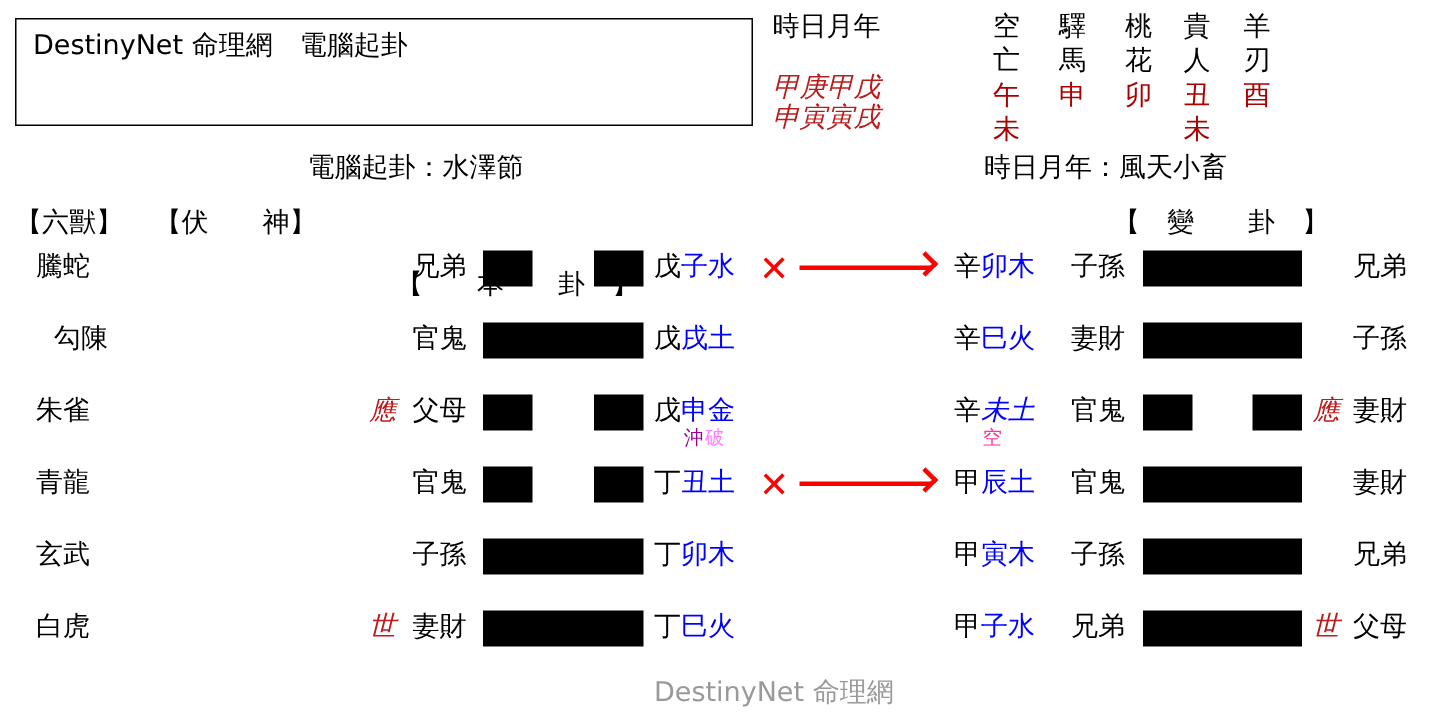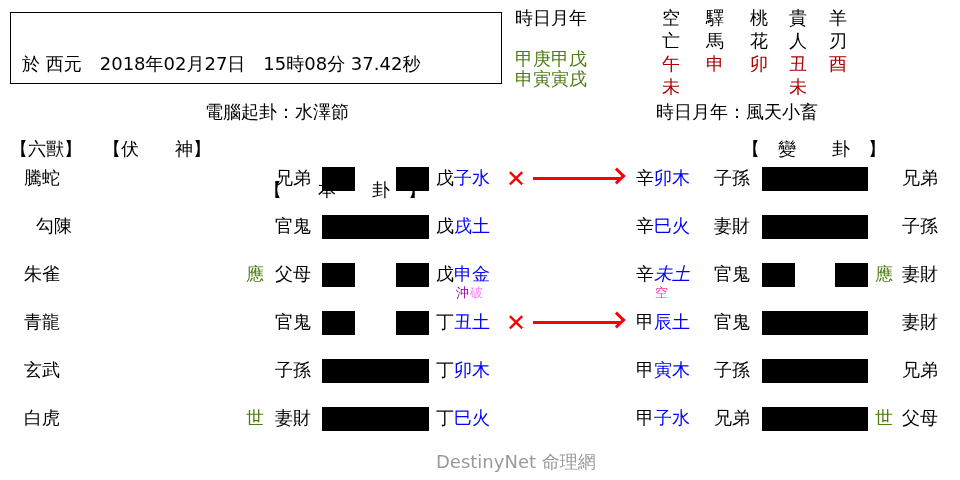--- a/index.html
+++ b/index.html
@@ -9,39 +9,39 @@
     font-family: "DejaVu Sans", "Liberation Sans", sans-serif;
     font-size: 18px;
   }
   .abs { position: absolute; white-space: nowrap; line-height: 1; }
   .info-box {
     position: absolute; left: 10px; top: 12px; width: 492px; height: 72px;
     border: 1px solid #000; box-sizing: border-box;
   }
   .info-box .l1 { position: absolute; left: 11px; top: 9px; }
   .info-box .l2 { position: absolute; left: 11px; top: 42px; }
-  .red { color: #4d7c0f; }
+  .red { color: #b91c1c; font-style: italic; }
   .dred { color: #aa0000; }
   .blue { color: #0000ff; }
   .bar { position: absolute; background: #000; height: 24px; }
   .sub { font-size: 13px; }
   .arrow { position: absolute; height: 3px; background: #ff0000; }
   .arrow::after {
     content: ""; position: absolute; right: -2px; top: -7px;
     width: 12px; height: 12px; border-right: 3px solid #ff0000; border-top: 3px solid #ff0000;
     transform: rotate(45deg); box-sizing: border-box;
   }
   .xmark { position: absolute; color: #ff0000; font-size: 24px; font-weight: bold; }
   .footer { color: #9a9a9a; font-size: 18px; }
 </style>
 </head>
 <body>
 
 <div class="info-box">
-  <div class="abs l2">於 西元　2018年02月27日　15時08分 37.42秒</div>
+  <div class="abs l1">DestinyNet 命理網　電腦起卦</div>
 </div>
 
 <div class="abs" style="left:515px;top:9px;">時日月年</div>
 <div class="abs red" style="left:515px;top:50px;">甲庚甲戊</div>
 <div class="abs red" style="left:515px;top:70px;">申寅寅戌</div>
 
 <div id="shensha">
     <div class="abs " style="left: 662px; top: 9px;">空</div>
     <div class="abs " style="left: 662px; top: 32px;">亡</div>
     <div class="abs dred" style="left: 662px; top: 55px;">午</div>

